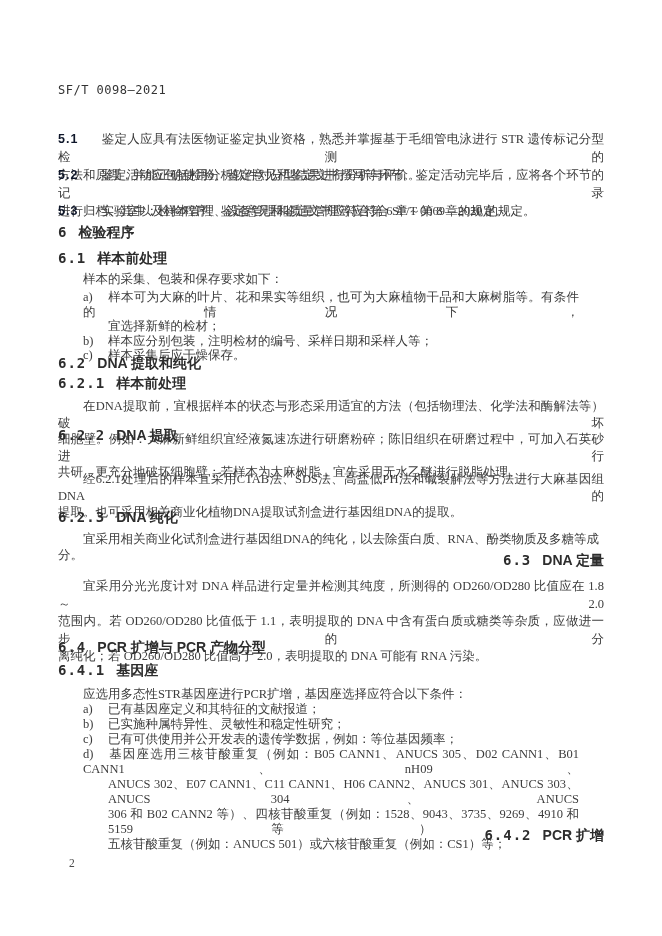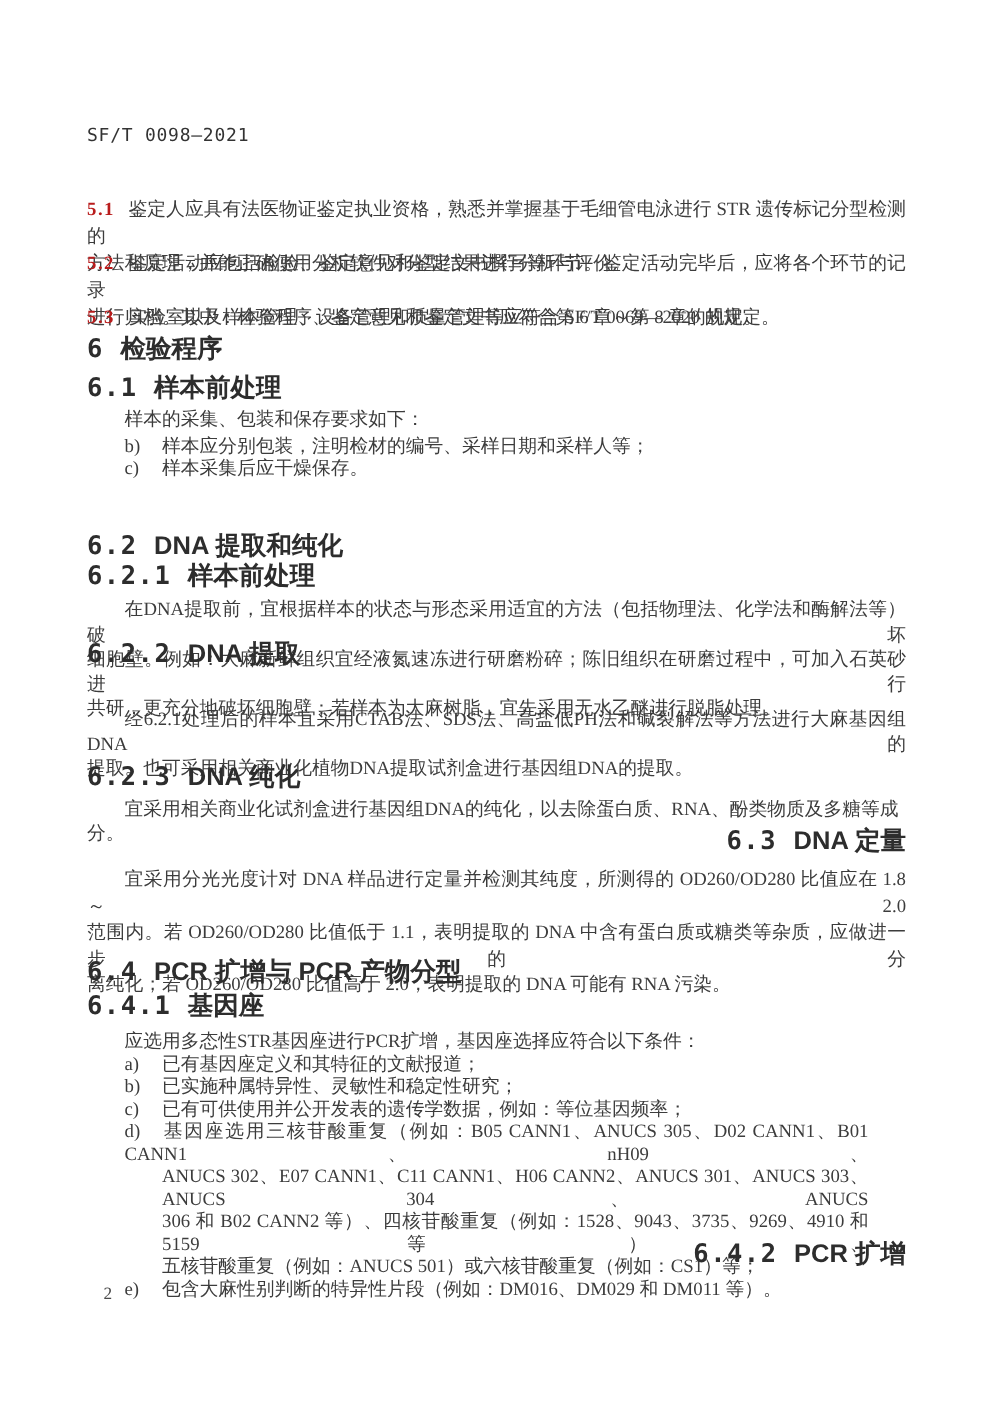--- a/index.html
+++ b/index.html
@@ -15,34 +15,34 @@
     font-family:"DejaVu Sans Mono", monospace;
     font-size:12px;line-height:13px;
     color:#333333;letter-spacing:0.5px;
   }
   .block{
     position:absolute;left:58px;width:546px;
     font-size:12.5px;color:#3c3c3c;
   }
   .heading{
     font-family:"Liberation Sans", sans-serif;
-    font-weight:bold;font-size:17px;line-height:13px;
+    font-weight:bold;font-size:14px;line-height:13px;
     color:#2d2d2d;white-space:nowrap;
   }
   .hnum{
     font-family:"DejaVu Sans Mono", monospace;
     font-weight:bold;letter-spacing:1px;margin-right:11px;
   }
   .line{min-height:12px;}
   .j{text-align:justify;text-align-last:justify;}
   .ind{text-indent:25px;}
   .cnum{
-    font-family:Liberation Serif, serif;
-    font-weight:bold;color:#b91c1c;
-    letter-spacing:1px;margin-right:9px;
+    font-family:Liberation Sans, sans-serif;
+    font-weight:bold;color:#0f172a;
+    letter-spacing:1px;margin-right:23px;
   }
   .list{padding-left:25px;width:521px;box-sizing:border-box;}
   .li-label{display:inline-block;width:25px;}
   .cont{padding-left:25px;}
   .page-number{
     position:absolute;left:69px;top:857px;
     font-family:"Liberation Serif", serif;
     font-size:11.5px;line-height:12px;color:#4a4a4a;
   }
 </style>
@@ -62,20 +62,24 @@
       </div>
       <div class="block clause" style="top: 202px; line-height: 18px;">
         <div class="line"><span class="cnum">5.3</span><span>实验室以及样本管理、设备管理和质量管理等应符合 SF/T 0069—2020 的规定。</span></div>
       </div>
       <div class="block heading" style="top: 226px;"><span class="hnum">6</span><span class="htitle">检验程序</span></div>
       <div class="block heading" style="top: 252px;"><span class="hnum">6.1</span><span class="htitle">样本前处理</span></div>
       <div class="block para" style="top: 272px; line-height: 15px;">
         <div class="line ind">样本的采集、包装和保存要求如下：</div>
       </div>
       <div class="block list" style="top: 290px; line-height: 14.5px;">
+        <div class="list-item">
+          <div class="line j"><span class="li-label">a)</span><span>样本可为大麻的叶片、花和果实等组织，也可为大麻植物干品和大麻树脂等。有条件的情况下，</span></div>
+          <div class="line cont">宜选择新鲜的检材；</div>
+        </div>
         <div class="list-item">
           <div class="line"><span class="li-label">b)</span><span>样本应分别包装，注明检材的编号、采样日期和采样人等；</span></div>
         </div>
         <div class="list-item">
           <div class="line"><span class="li-label">c)</span><span>样本采集后应干燥保存。</span></div>
         </div>
       </div>
       <div class="block heading" style="top: 357px;"><span class="hnum">6.2</span><span class="htitle">DNA 提取和纯化</span></div>
       <div class="block heading" style="top: 377px;"><span class="hnum">6.2.1</span><span class="htitle">样本前处理</span></div>
       <div class="block para" style="top: 398px; line-height: 16.5px;">
@@ -112,20 +116,17 @@
         </div>
         <div class="list-item">
           <div class="line"><span class="li-label">c)</span><span>已有可供使用并公开发表的遗传学数据，例如：等位基因频率；</span></div>
         </div>
         <div class="list-item">
           <div class="line j"><span class="li-label">d)</span><span>基因座选用三核苷酸重复（例如：B05 CANN1、ANUCS 305、D02 CANN1、B01 CANN1、nH09、</span></div>
           <div class="line j cont">ANUCS 302、E07 CANN1、C11 CANN1、H06 CANN2、ANUCS 301、ANUCS 303、ANUCS 304、ANUCS</div>
           <div class="line j cont">306 和 B02 CANN2 等）、四核苷酸重复（例如：1528、9043、3735、9269、4910 和 5159 等）、</div>
           <div class="line cont">五核苷酸重复（例如：ANUCS 501）或六核苷酸重复（例如：CS1）等；</div>
         </div>
-        <div class="list-item">
-          <div class="line"><span class="li-label">e)</span><span>包含大麻性别判断的特异性片段（例如：DM016、DM029 和 DM011 等）。</span></div>
-        </div>
       </div>
       <div class="block heading" style="top: 829px; text-align: right;"><span class="hnum">6.4.2</span><span class="htitle">PCR 扩增</span></div>
     </div>
   <div class="page-number">2</div>
 </div>
 
 </body></html>

